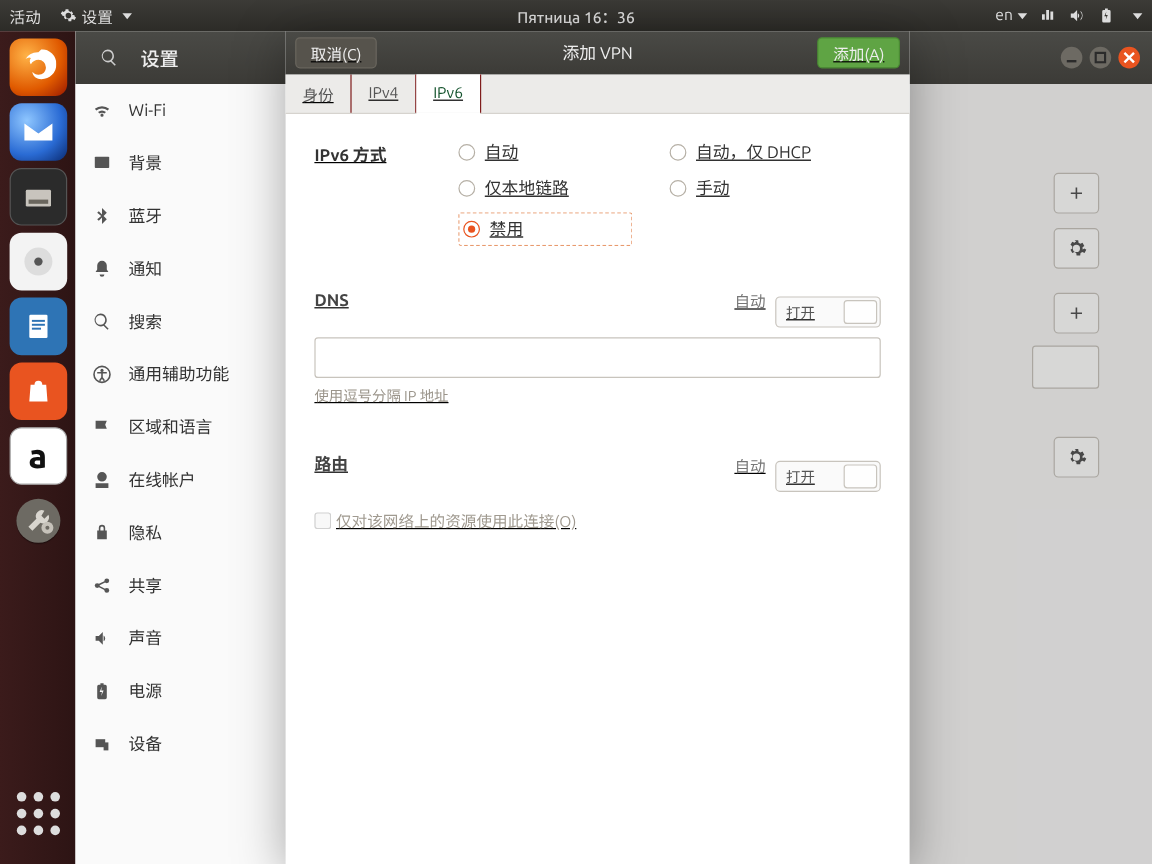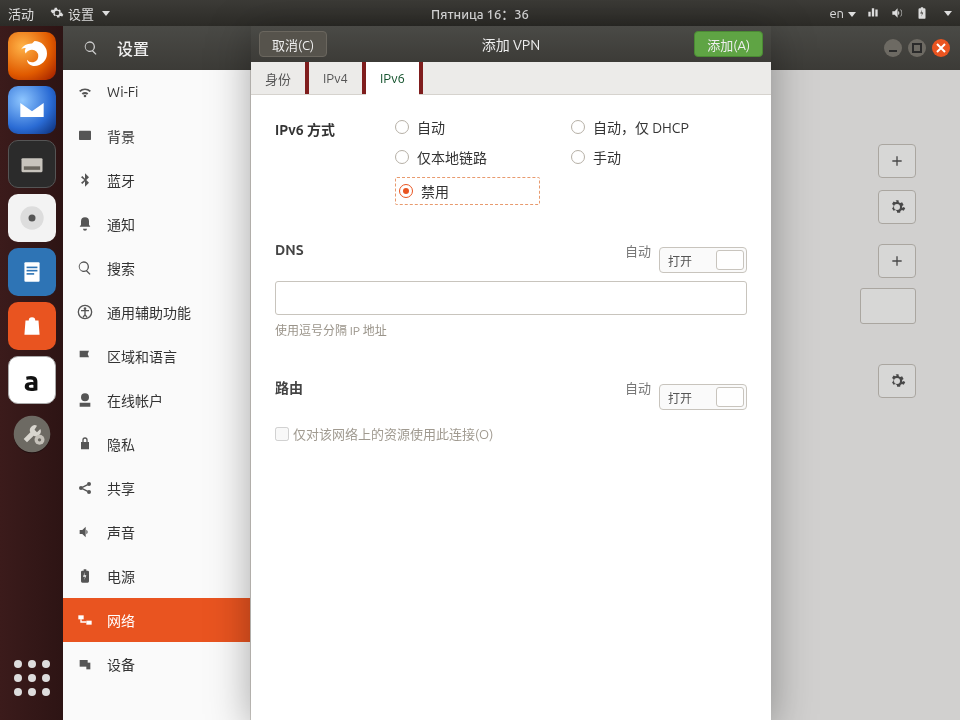--- a/index.html
+++ b/index.html
@@ -52,28 +52,28 @@
 .section.s2 { top:174px; }
 .section.s3 { top:294px; }
 .add-btn, .gear-btn { width:38px; height:34px; border:1px solid #c8c4bd; border-radius:4px; background:#fdfdfc; display:flex; align-items:center; justify-content:center; }
 .add-btn { position:absolute; right:44px; }
 .gear-btn svg { fill:#555; }
 .card { width:56px; height:36px; border:1px solid #c8c4bd; border-radius:3px; background:#fdfdfc; }
 
 .overlay { position:absolute; inset:0; background:rgba(0,0,0,.15); }
 
 
-.modal { position:absolute; left:251px; top:26px; width:520px; height:694px; background:#fff; box-shadow:0 8px 40px rgba(0,0,0,.35); display:flex; flex-direction:column; }
+.modal { position:absolute; left:238px; top:26px; width:520px; height:694px; background:#fff; box-shadow:0 8px 40px rgba(0,0,0,.35); display:flex; flex-direction:column;text-decoration:underline; }
 .modal-header { height:36px; background:linear-gradient(#4a4a46,#3c3b37); display:flex; align-items:center; padding:0 8px; color:#eee; }
 .hbtn { height:26px; padding:0 12px; border-radius:4px; border:1px solid #6a665e; background:#56534c; color:#eee; font-size:13px; display:flex; align-items:center; }
 .hbtn.primary { background:#5fa444; border-color:#4a8a33; }
 .modal-title { position:absolute; left:50%; transform:translateX(-50%); font-size:14px; }
 
 .tabs { display:flex; height:33px; border-bottom:1px solid #d6d3ce; background:#ecebe9; }
-.tab { padding:0 14px; display:flex; align-items:center; font-size:13px; color:#555; border-right:4px solid #7f1d1d; }
+.tab { padding:0 14px; display:flex; align-items:center; font-size:13px; color:#555; border-right:1px solid #7f1d1d; }
 .tab.active { background:#fff; color:#14532d; position:relative; }
 .tab.active::after { content:""; position:absolute; left:0; right:0; bottom:-1px; height:1px; background:#fff; }
 
 .modal-body { padding:22px 24px; font-size:14px; color:#333; flex:1; overflow:auto; }
 .row { display:flex; align-items:flex-start; gap:20px; margin-bottom:22px; }
 .row-label { width:100px; font-weight:600; color:#333; padding-top:2px; }
 .radios { display:grid; grid-template-columns: 170px 170px; row-gap:10px; column-gap:6px; }
 .radio { display:flex; align-items:center; gap:8px; font-size:14px; }
 .radio input { appearance:none; width:14px; height:14px; border:1px solid #b6b0a6; border-radius:50%; position:relative; }
 .radio input:checked { border-color:#e95420; }
@@ -289,28 +289,20 @@
           <svg width="16" height="16" viewBox="0 0 24 24">
             <path d="M4 9v6h4l5 5V4L8 9H4zm12 3a4 4 0 00-2-3.5v7A4 4 0 0016 12z"></path>
           </svg>
           <span>声音</span>
         </div>
       <div class="item">
           <svg width="16" height="16" viewBox="0 0 24 24">
             <path d="M16 4h-2V2h-4v2H8a2 2 0 00-2 2v14a2 2 0 002 2h8a2 2 0 002-2V6a2 2 0 00-2-2zm-5 14l1-5H9l3-7-1 5h3z"></path>
           </svg>
           <span>电源</span>
-        </div>
-      <div class="item active">
-          <svg width="16" height="16" viewBox="0 0 24 24">
-            <rect x="2" y="5" width="8" height="6"></rect>
-            <rect x="14" y="13" width="8" height="6"></rect>
-            <path d="M6 11v4h8" stroke="#fff" stroke-width="2" fill="none"></path>
-          </svg>
-          <span>网络</span>
         </div>
       <div class="item">
           <svg width="16" height="16" viewBox="0 0 24 24">
             <rect x="4" y="6" width="12" height="10"></rect>
             <rect x="14" y="10" width="6" height="10"></rect>
           </svg>
           <span>设备</span>
         </div>
     </div>
     <div class="content">

